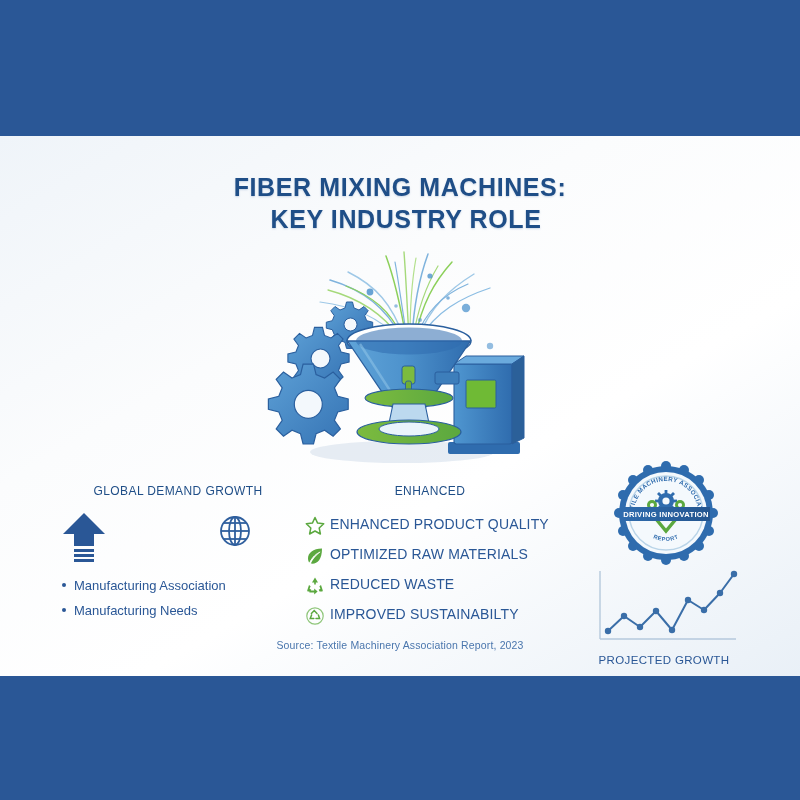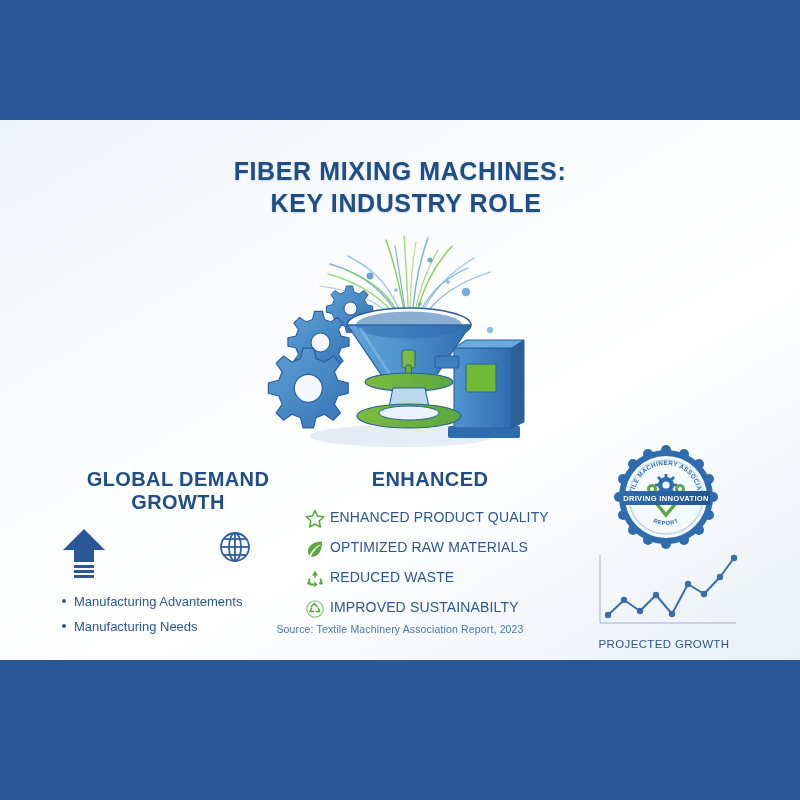--- a/index.html
+++ b/index.html
@@ -12,39 +12,39 @@
     position:relative;width:800px;height:800px;
     background:#2a5796;
   }
   
   .band{position:absolute;left:0;width:800px;background:#2a5796;}
   .band-top{top:0;height:128px;}
   .band-bottom{top:668px;height:132px;}
 
   
   .card{
-    position:absolute;left:0;top:120px;width:800px;height:540px;
+    position:absolute;left:0;top:136px;width:800px;height:540px;
     background:linear-gradient(150deg,#eff4f9 0%,#fbfcfd 35%,#ffffff 62%,#e9f0f7 100%);
   }
 
   
   .title{
     position:absolute;left:0;top:35px;width:800px;text-align:center;
     color:#1f4e87;font-weight:bold;font-size:25px;letter-spacing:.6px;
     line-height:1.28;text-shadow:0 1px 2px rgba(120,150,190,.35);
   }
   .title .l2{display:block;margin-left:12px;}
 
   
   .hero{position:absolute;left:252px;top:110px;width:290px;height:230px;}
   .hero svg{display:block;}
 
   
   .sec-head{
-    color:#1f4e87;font-weight:bold;font-size:20px;letter-spacing:.4px;
+    color:#1f4e87;font-weight:normal;font-size:12px;letter-spacing:.4px;
   }
 
   
   .col-left{position:absolute;left:58px;top:348px;width:240px;}
   .col-left .sec-head{display:block;text-align:center;margin-bottom:16px;}
   .growth-row{position:relative;height:52px;}
   .arrow-ic{position:absolute;left:4px;top:-2px;}
   .growth-text{position:absolute;left:52px;top:0;width:120px;text-align:center;}
   .pct{color:#1f4e87;font-weight:bold;font-size:17px;letter-spacing:.2px;display:block;}
   .through{color:#2f5f9e;font-size:11.5px;display:block;margin-top:1px;}
@@ -214,21 +214,21 @@
               <line x1="3" y1="17" x2="31" y2="17"></line>
               <path d="M6 9 H28"></path>
               <path d="M6 25 H28"></path>
               <line x1="17" y1="3" x2="17" y2="31"></line>
             </g>
           </svg>
         </span>
       </div>
 
       <ul class="bullets">
-        <li>Manufacturing Advantements</li>
+        <li>Manufacturing Association</li>
         <li>Manufacturing Needs</li>
       </ul>
     </div>
 
     <div class="col-mid">
       <span class="sec-head">ENHANCED</span>
 
       <div class="benefit">
         <span class="bic">
           <svg width="20" height="20" viewBox="0 0 20 20">

